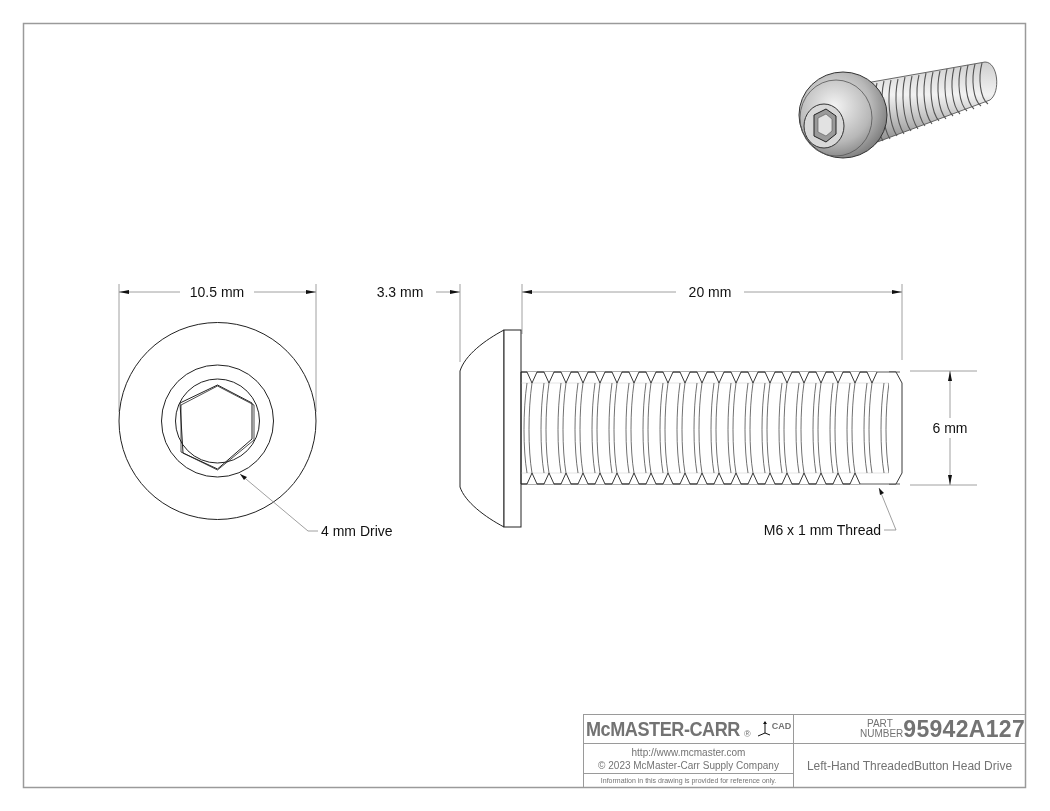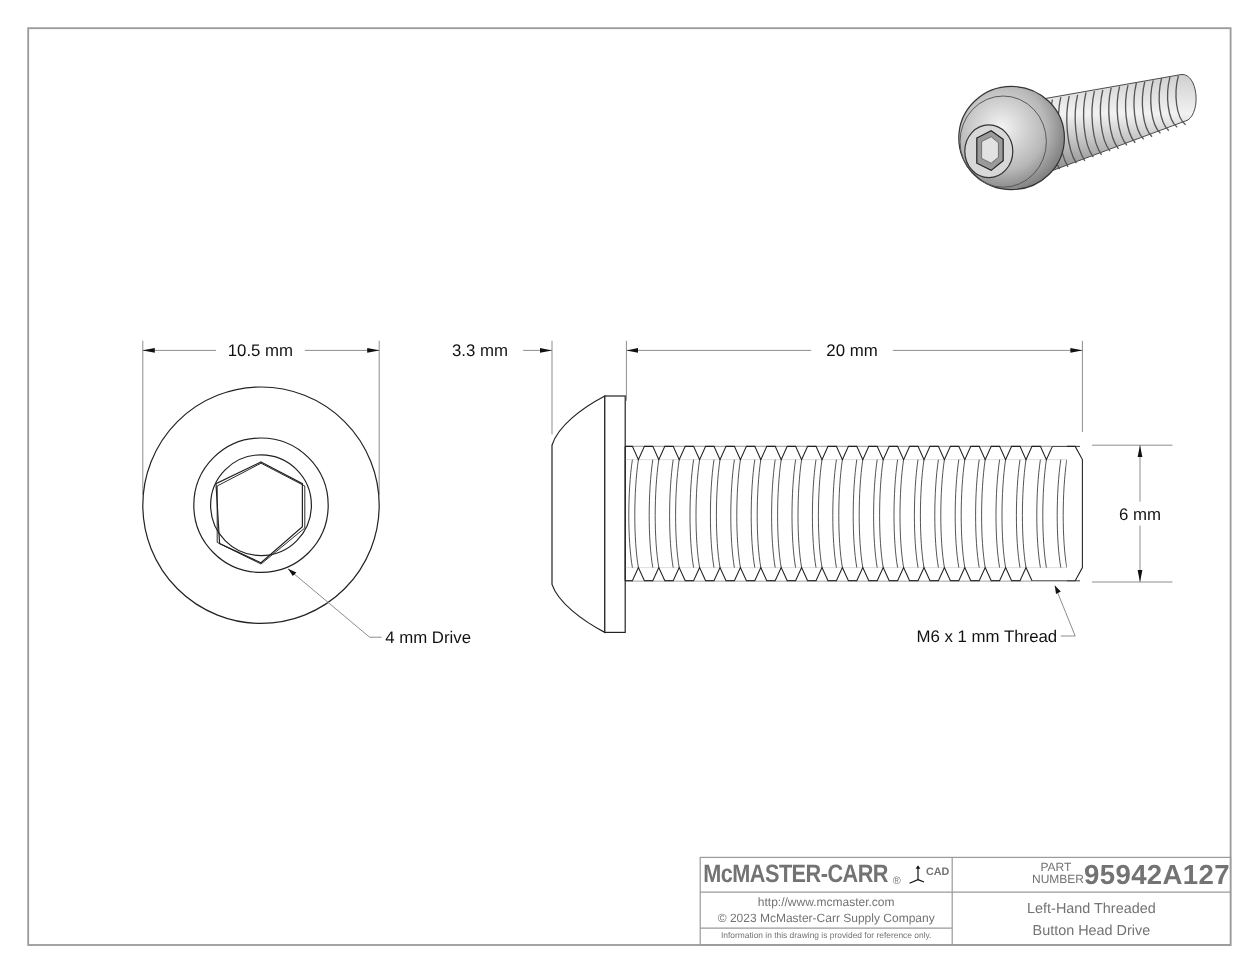--- a/index.html
+++ b/index.html
@@ -206,18 +206,18 @@
 
   <div class="tb-cell small" style="left:584px; top:744px; width:209px; height:29px; flex-direction:column;justify-content:center;">
     <div>http://www.mcmaster.com</div>
     <div>© 2023 McMaster-Carr Supply Company</div>
   </div>
 
   <div class="tb-cell" style="left:584px; top:774px; width:209px; height:13px;">
     <span class="tiny">Information in this drawing is provided for reference only.</span>
   </div>
 
-  <div class="tb-cell desc" style="left:794px; top:744px; width:231px; height:43px; flex-direction:column;">
+  <div class="tb-cell desc" style="left:794px; top:744px; width:231px; height:43px; flex-direction:row;">
     <div>Left-Hand Threaded</div>
     <div>Button Head Drive</div>
   </div>
 </div>
 </div>
 
 </body></html>

